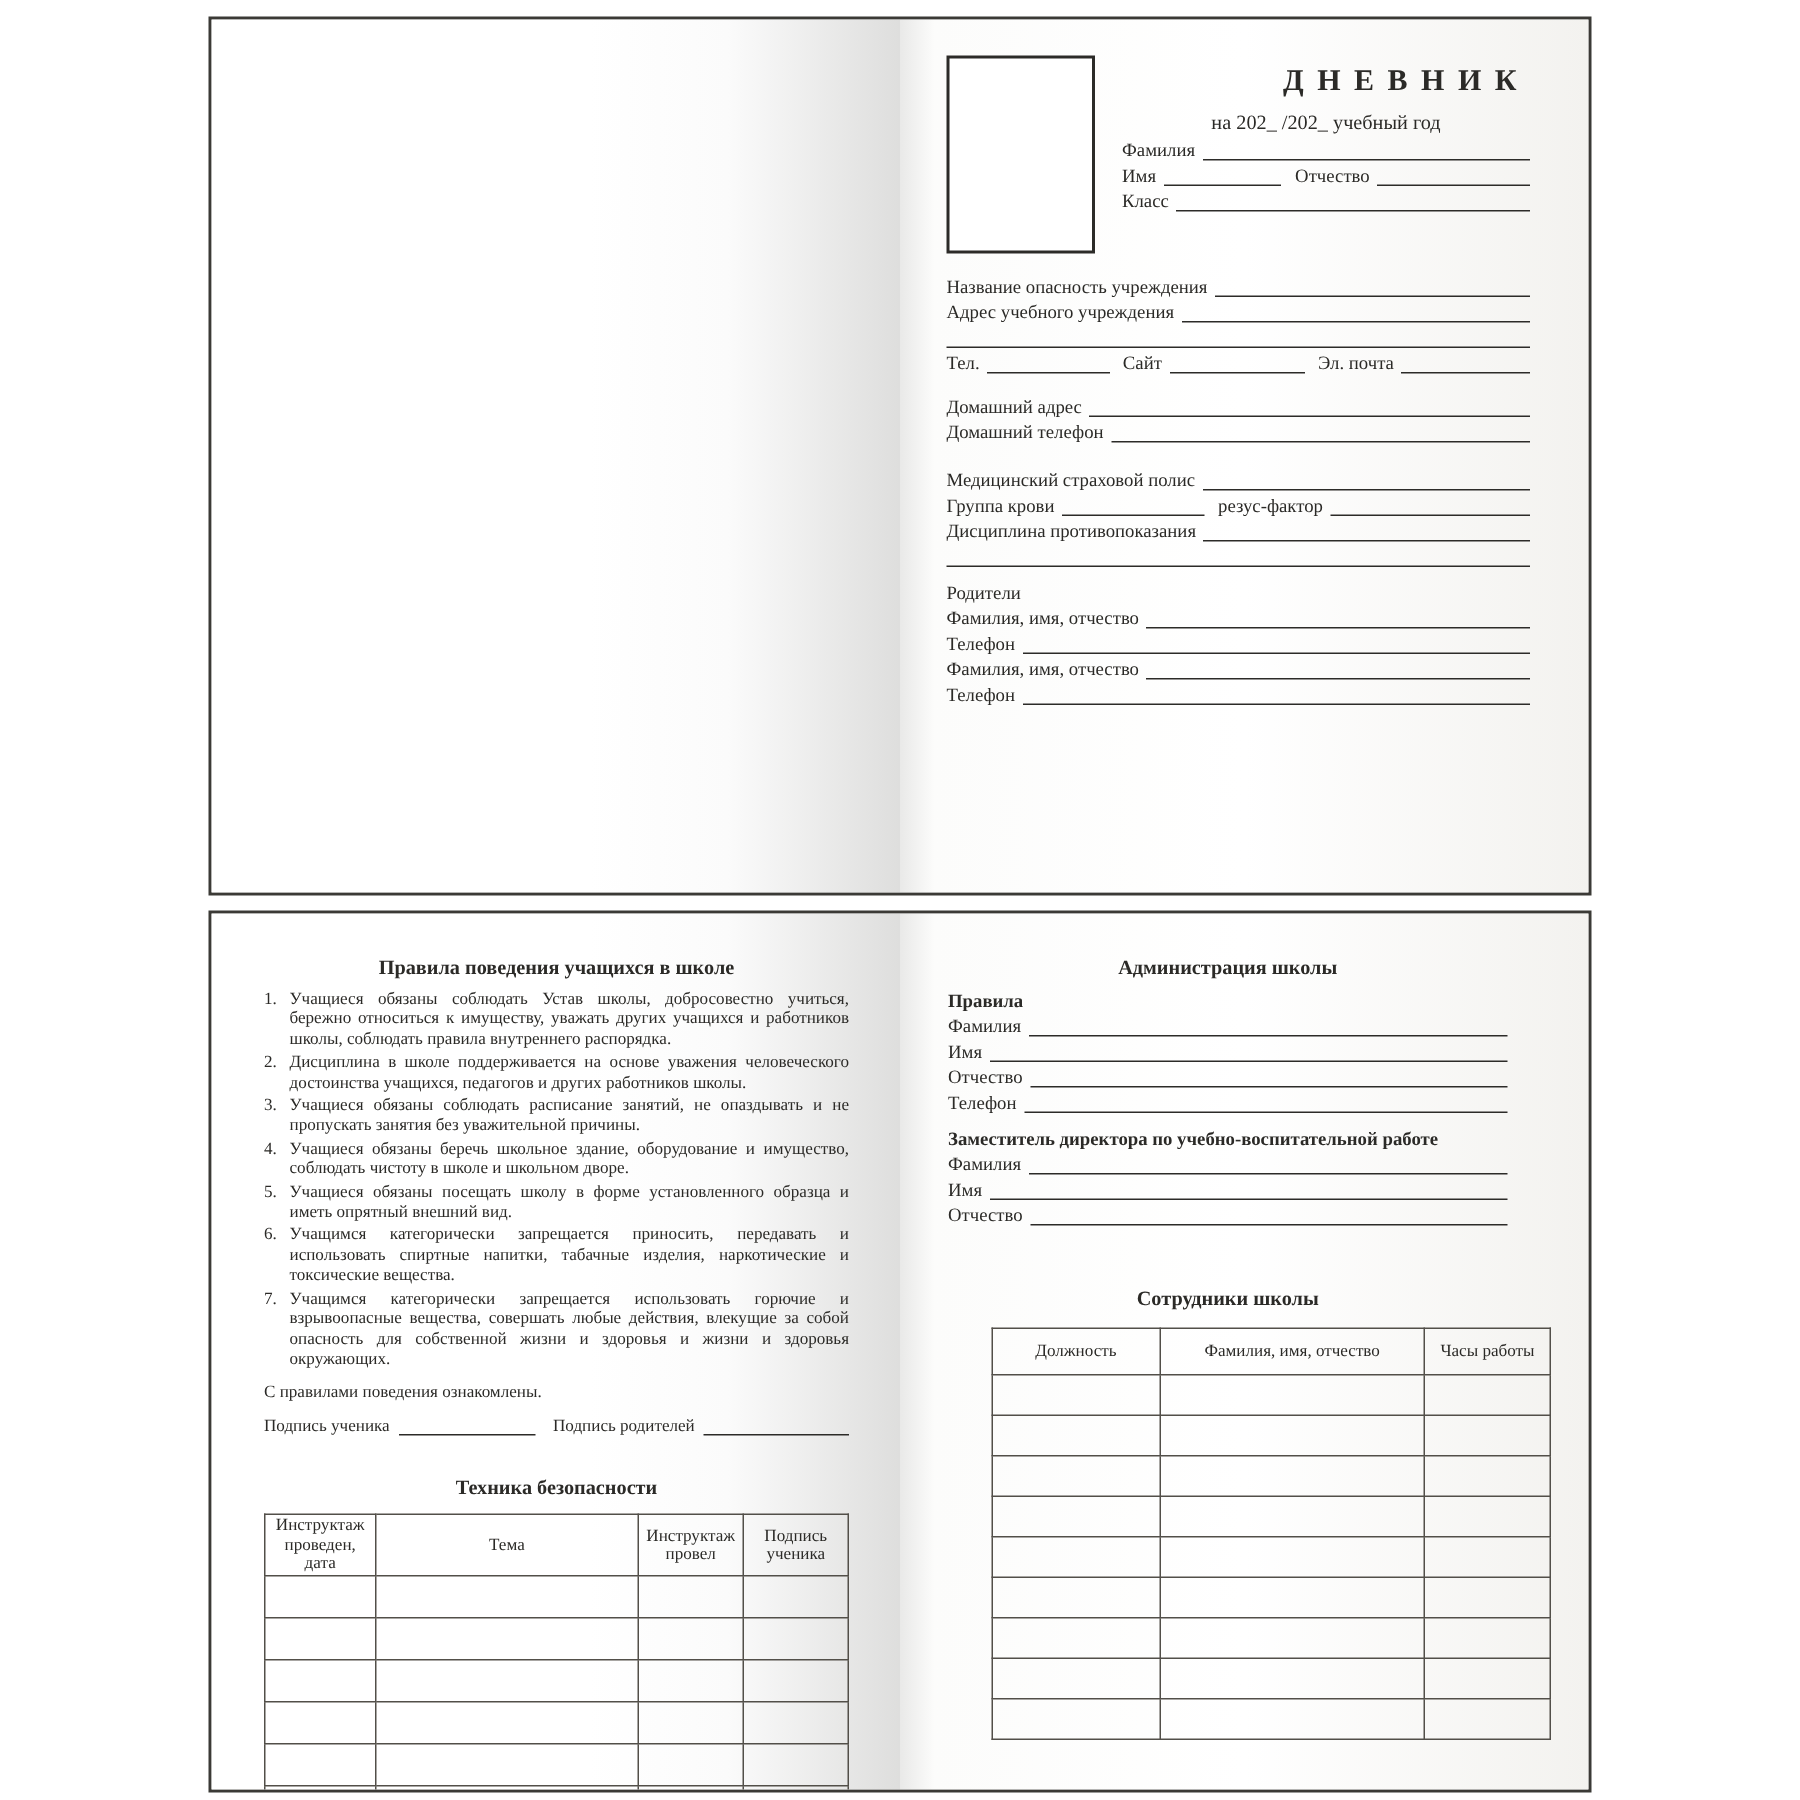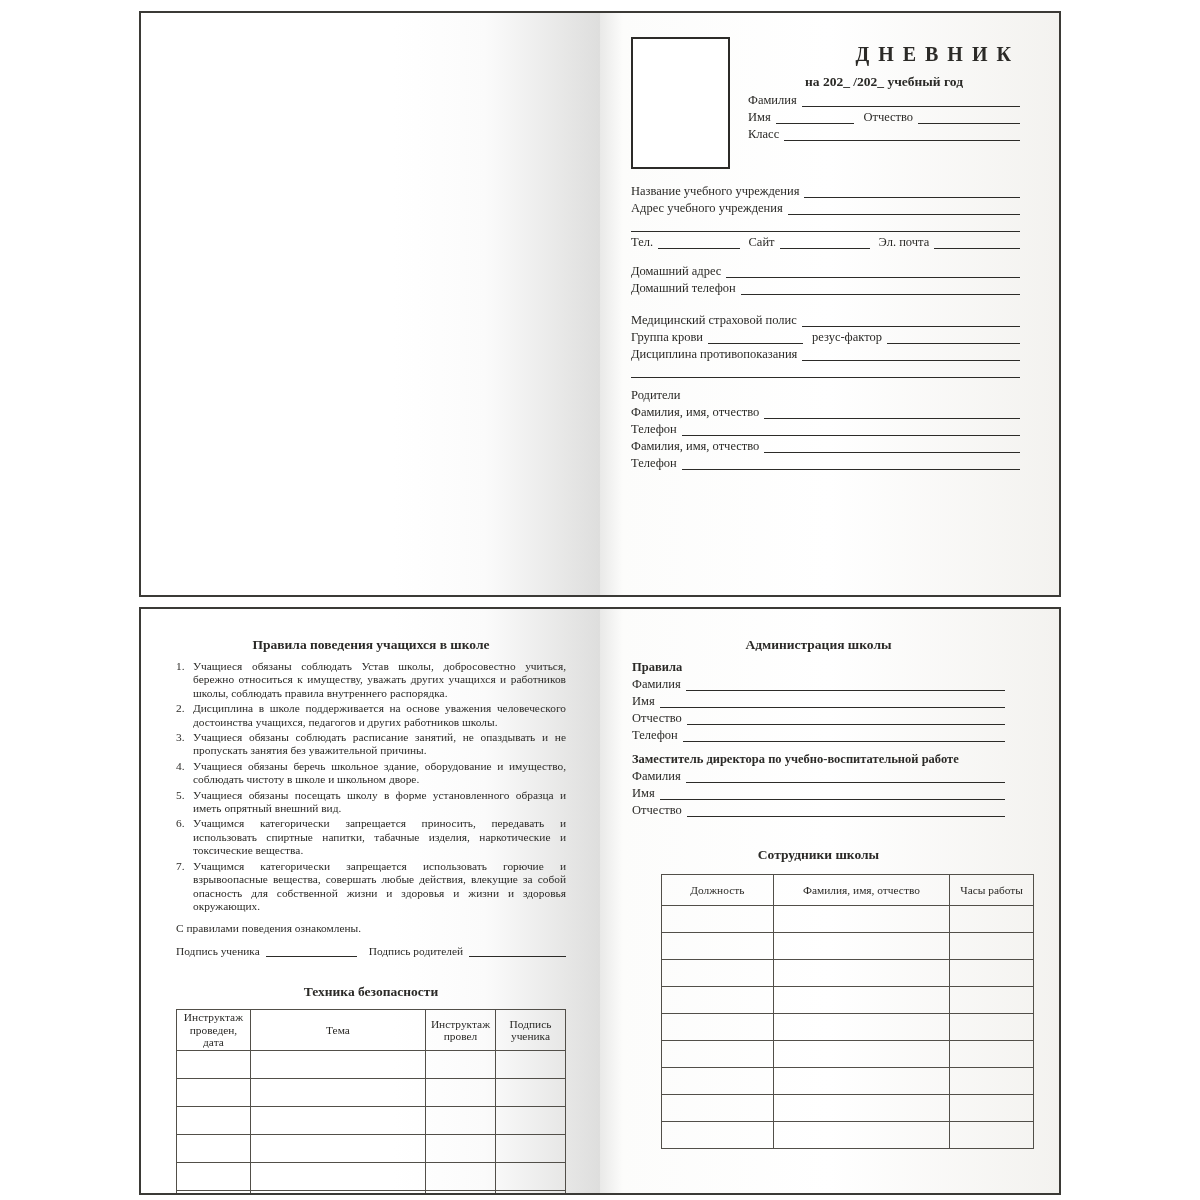--- a/index.html
+++ b/index.html
@@ -20,21 +20,21 @@
 
   
   .cover{padding:24px 39px 0 31px;}
   .cover-head{display:flex;}
   .photo-box{width:95px;height:128px;border:2px solid #2c2b28;background:#ffffff;flex:none;}
   .cover-head-right{flex:1;margin-left:18px;}
   .diary-title{
     text-align:right;font-weight:bold;font-size:20px;letter-spacing:9px;
     margin-top:6px;text-indent:9px;
   }
-  .diary-subtitle{text-align:center;font-weight:bold;font-size:13.5px;margin-top:8px;}
+  .diary-subtitle{text-align:center;font-weight:normal;font-size:13.5px;margin-top:8px;}
 
   .frow{display:flex;align-items:flex-end;font-size:12.5px;line-height:13px;margin-top:3px;}
   .frow .lbl{white-space:nowrap;padding-right:5px;}
   .frow .lbl2{white-space:nowrap;padding:0 5px 0 9px;}
   .frow .ln{flex:1;border-bottom:1px solid #2c2b28;height:13px;}
   .cover-head-right .frow:first-of-type{margin-top:20px;}
   .mt15{margin-top:15px;}
   .mt21{margin-top:18px;}
   .plain-row{font-size:12.5px;line-height:13px;margin-top:11px;}
 
@@ -57,21 +57,21 @@
   table.grid{border:1.5px solid #3f3e3a;}
   table.grid th{font-weight:normal;font-size:11.4px;line-height:12.5px;text-align:center;vertical-align:middle;height:28px;}
   .safety-table{margin-top:10px;}
   .safety-table td{height:25px;}
   .staff-table{margin-top:12px;margin-left:29px;}
   .staff-table th{height:23px;}
   .staff-table td{height:24px;}
 
   .bold-lbl{font-weight:bold;font-size:12.5px;line-height:13px;margin-top:11px;}
   .admin .frow{font-size:12.5px;}
-  .staff-head{margin-top:30px;}
+  .staff-head{margin-top:41px;}
 </style>
 </head>
 <body>
 
 <div class="spread" id="spread-top">
   <div class="page page-left-g"></div>
 
   <div class="page page-right-g cover">
     <div class="cover-head">
       <div class="photo-box"></div>
@@ -90,21 +90,21 @@
           <span class="ln" style="flex:1.1"></span>
         </div>
         <div class="frow">
           <span class="lbl">Класс</span>
           <span class="ln"></span>
         </div>
       </div>
     </div>
 
     <div class="frow mt15">
-      <span class="lbl">Название учебного учреждения</span>
+      <span class="lbl">Название опасность учреждения</span>
       <span class="ln"></span>
     </div>
     <div class="frow">
       <span class="lbl">Адрес учебного учреждения</span>
       <span class="ln"></span>
     </div>
     <div class="frow">
       <span class="ln"></span>
     </div>
     <div class="frow">

